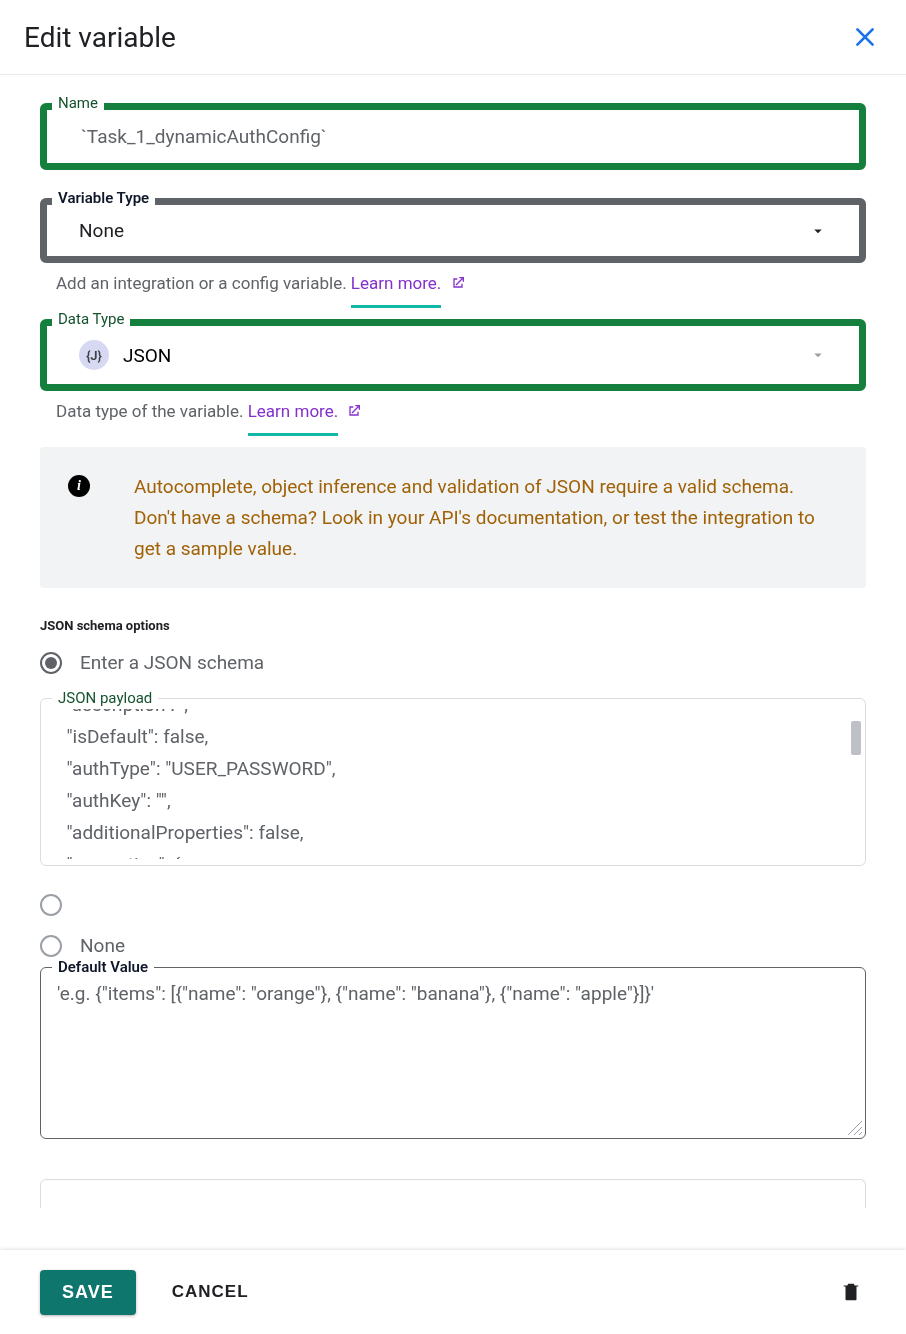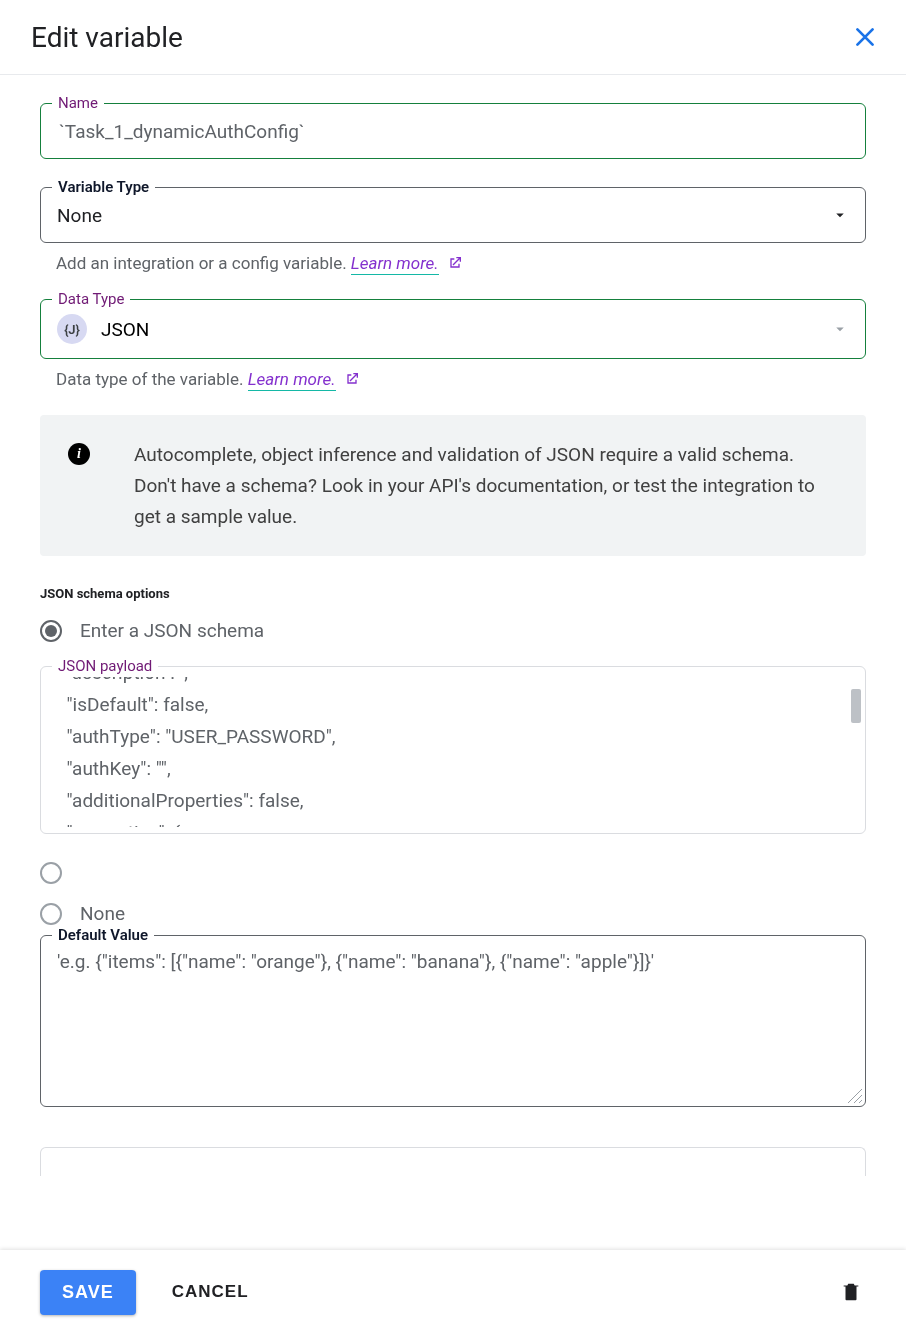--- a/index.html
+++ b/index.html
@@ -1,57 +1,57 @@
 <!DOCTYPE html>
 <html><head>
 <meta charset="utf-8">
 <style>
   * { box-sizing: border-box; }
   html, body { margin:0; padding:0; font-family: Roboto, "Helvetica Neue", Arial, sans-serif; color:#202124; background:#fff; }
   .dialog { width:906px; min-height:1334px; margin:0 auto; position:relative; }
-  .header { display:flex; align-items:center; justify-content:space-between; padding:20px 24px 20px 31px; border-bottom:1px solid #e8eaed; }
+  .header { display:flex; align-items:center; justify-content:space-between; padding:20px 24px 20px 24px; border-bottom:1px solid #e8eaed; }
   .title { font-size:28px; font-weight:400; }
   .close-btn { background:none; border:none; padding:4px; cursor:pointer; color:#1a73e8; }
   .close-btn svg { display:block; }
   .content { padding:28px 40px 10px 40px; }
   .field-wrap { position:relative; margin-bottom:10px; }
-  .float-label { position:absolute; top:-9px; left:12px; background:#fff; padding:0 6px; font-size:15px; color:#701a75; line-height:18px; z-index:2; }
+  .float-label { position:absolute; top:-9px; left:12px; background:#fff; padding:0 6px; font-size:15px; color:#14532d; line-height:18px; z-index:2; }
   .float-label.dark { color:#0f172a; font-weight:600; }
-  .field-box { border:1px solid #15803d; border-radius:6px; padding:14px 16px; background:#fff; min-height:56px; display:flex; align-items:center; }
+  .field-box { border:7px solid #15803d; border-radius:6px; padding:14px 32px; background:#fff; min-height:56px; display:flex; align-items:center; }
   .field-box.dark-border { border-color:#5f6368; }
   .field-box input.plain { border:none; outline:none; font-size:19px; width:100%; color:#5f6368; background:transparent; font-family:inherit; }
   .select-row { display:flex; align-items:center; justify-content:space-between; width:100%; cursor:pointer; }
   .select-value { font-size:19px; }
   .select-value.gray { color:#000000; }
   .caret svg { display:block; }
   .helper { font-size:17px; color:#5f6368; margin:10px 4px 26px 16px; }
-  .helper a { color:#8430ce; text-decoration:none; border-bottom:1px solid #14b8a6; padding-bottom:1px;font-style:italic; }
+  .helper a { color:#8430ce; text-decoration:none; border-bottom:3px solid #14b8a6; padding-bottom:12px; }
   .ext-icon { color:#8430ce; margin-left:4px; position:relative; top:2px; }
   .json-chip { width:30px; height:30px; border-radius:50%; background:#d7d9f2; color:#3c4043; font-size:13px; font-weight:600; display:flex; align-items:center; justify-content:center; margin-right:14px; }
   .info-box { background:#f1f3f4; border-radius:4px; padding:24px 28px; display:flex; gap:44px; margin-top:20px; margin-bottom:30px; }
   .info-icon { width:22px; height:22px; border-radius:50%; background:#000; color:#fff; font-size:14px; font-weight:700; display:flex; align-items:center; justify-content:center; font-style:italic; font-family:Georgia,serif; flex-shrink:0; margin-top:4px; }
-  .info-text { font-size:19px; line-height:31px; color:#404040; }
+  .info-text { font-size:19px; line-height:31px; color:#a16207; }
   .section-h { font-size:13px; font-weight:700; margin:6px 0 18px 0; }
   .radio-row { display:flex; align-items:center; gap:18px; margin:8px 0 18px 0; cursor:pointer; }
   .radio { width:22px; height:22px; border:2px solid #9aa0a6; border-radius:50%; flex-shrink:0; display:flex; align-items:center; justify-content:center; }
   .radio.selected { border-color:#5f6368; }
   .radio.selected::after { content:""; width:12px; height:12px; background:#5f6368; border-radius:50%; }
   .radio-label { font-size:19px; color:#5f6368; }
   .schema-box-wrap { position:relative; margin-top:24px; }
   .schema-box { border:1px solid #dadce0; border-radius:6px; padding:10px 16px 6px 16px; min-height:164px; position:relative; }
   .schema-scroll { height:150px; overflow:hidden; }
   .schema-text { font-size:19px; line-height:32px; color:#5f6368; white-space:pre; margin-top:-20px; }
   .schema-scroll-thumb { position:absolute; right:4px; top:22px; width:10px; height:34px; background:#bdc1c6; border-radius:2px; }
   .textarea-box { border:1px solid #5f6368; border-radius:6px; padding:14px 16px; min-height:172px; position:relative; resize:both; }
   .textarea-ph { font-size:19px; color:#5f6368; }
   .resize-grip { position:absolute; right:2px; bottom:2px; width:16px; height:16px; }
   .resize-grip svg { display:block; }
   .desc-box-partial { border:1px solid #dadce0; border-top-left-radius:6px; border-top-right-radius:6px; border-bottom:none; padding:14px 16px; height:22px; }
   .footer { position:absolute; left:0; right:0; bottom:0; height:84px; box-shadow:0 -1px 4px rgba(0,0,0,0.12); background:#fff; display:flex; align-items:center; padding:0 40px; gap:30px; }
-  .btn-save { background:#3b82f6; color:#fff; border:none; border-radius:4px; padding:12px 22px; font-size:18px; font-weight:600; letter-spacing:1px; cursor:pointer; box-shadow:0 1px 3px rgba(0,0,0,0.3); }
+  .btn-save { background:#0f766e; color:#fff; border:none; border-radius:4px; padding:12px 22px; font-size:18px; font-weight:600; letter-spacing:1px; cursor:pointer; box-shadow:0 1px 3px rgba(0,0,0,0.3); }
   .btn-cancel { background:none; border:none; font-size:17px; font-weight:600; letter-spacing:1px; color:#202124; cursor:pointer; }
   .spacer { flex:1; }
   .del-btn { background:none; border:none; cursor:pointer; padding:4px; color:#202124; }
   .content-scroll { max-height:1156px; overflow:hidden; }
 </style>
 </head>
 <body>
 
 <div class="dialog">
   <div class="header">

